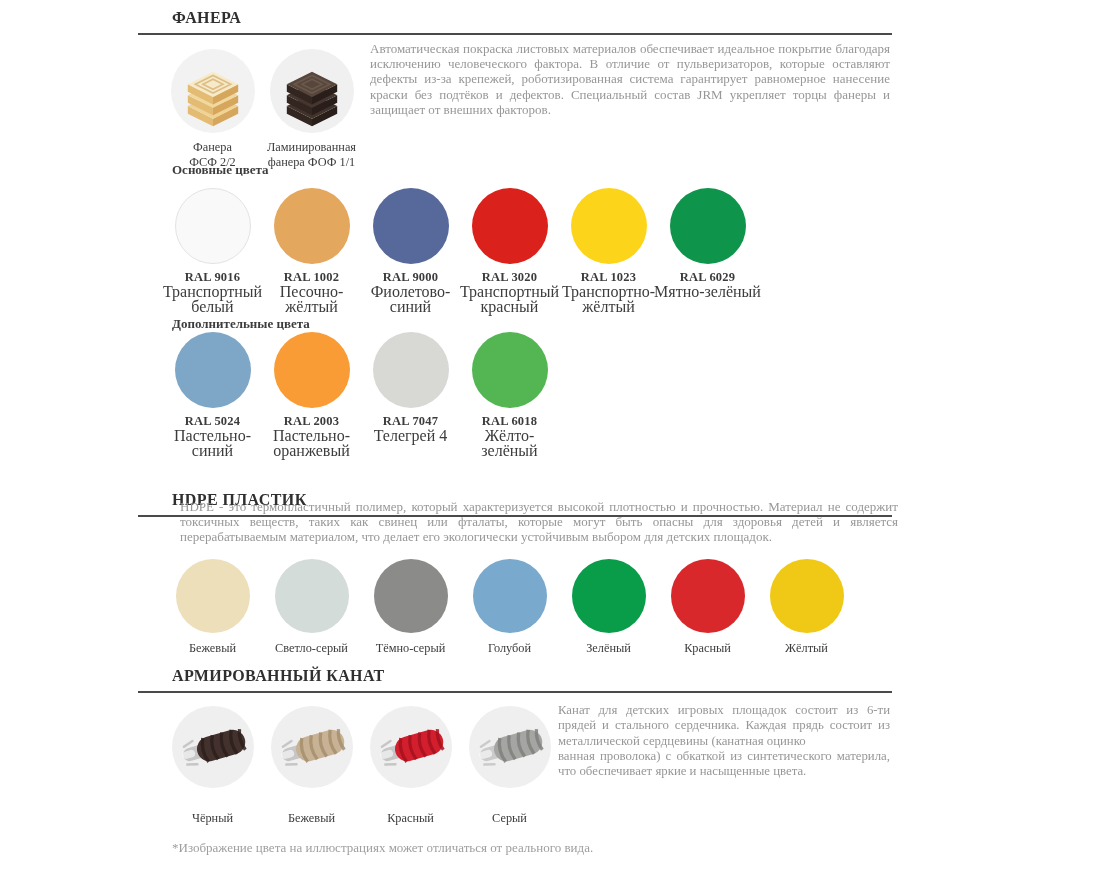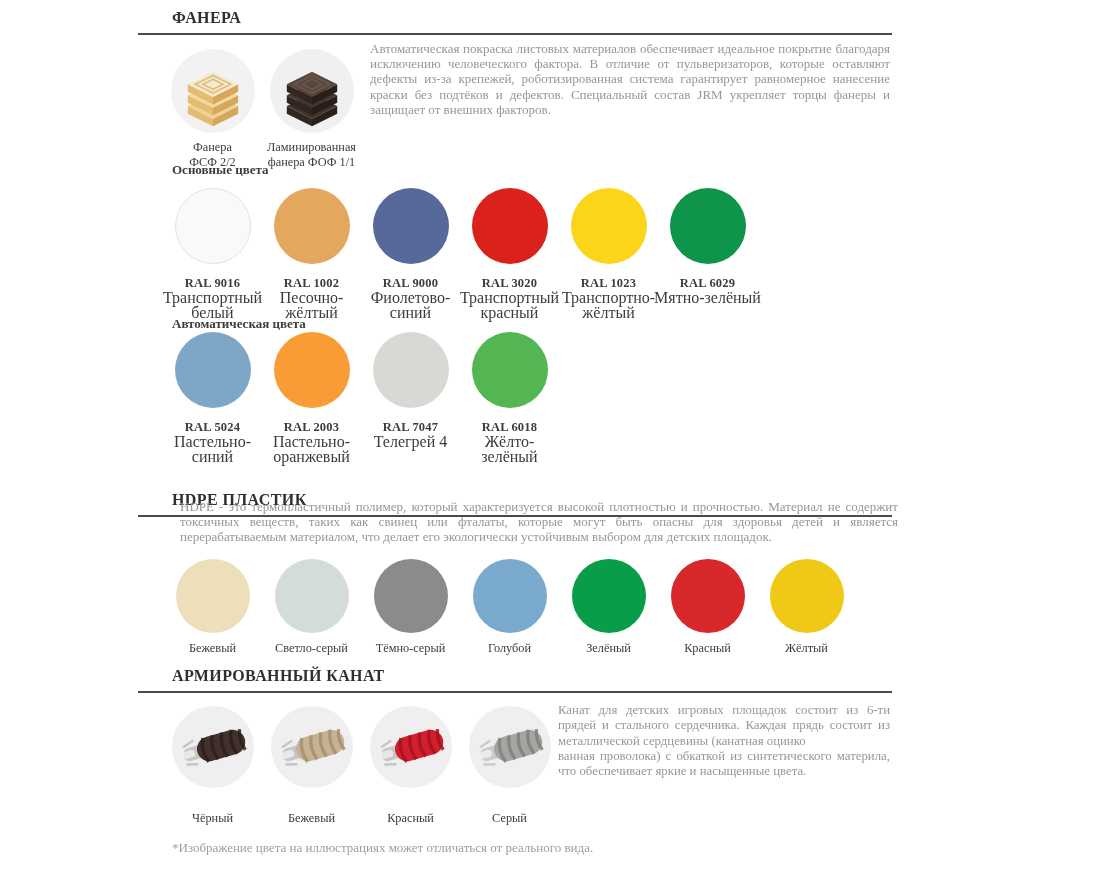--- a/index.html
+++ b/index.html
@@ -10,21 +10,21 @@
         letter-spacing:0.4px;border-bottom:2px solid #4A4A4A;}
   .para{position:absolute;font-size:13px;line-height:15.2px;color:#979797;text-align:justify;}
   .pre-line{white-space:pre-line;}
   .sub-title{position:absolute;font-size:13px;font-weight:bold;color:#3C3C3C;}
   .row{position:absolute;display:flex;}
   .cell{width:99px;flex:none;display:flex;flex-direction:column;align-items:center;}
   .dot{border-radius:50%;border:1px solid transparent;box-sizing:border-box;background:#EEE;}
   .dot76{width:76px;height:76px;}
   .dot74{width:74px;height:74px;}
   .lbl{white-space:pre;text-align:center;font-size:12.3px;line-height:14.8px;color:#3C3C3C;width:150px;}
-  .ral-code{margin-top:12px;font-weight:bold;font-size:12.5px;color:#3C3C3C;letter-spacing:0.2px;
+  .ral-code{margin-top:6px;font-weight:bold;font-size:12.5px;color:#3C3C3C;letter-spacing:0.2px;
         white-space:pre;text-align:center;width:150px;}
   .ral-name{white-space:pre;text-align:center;font-size:16px;line-height:14.6px;color:#3C3C3C;width:150px;}
   .hdpe-name{margin-top:8px;}
   .ply-img{width:84px;height:84px;}
   .ply-lbl{margin-top:7px;}
   .rope-img{width:82px;height:82px;}
   .rope-lbl{margin-top:23px;}
   .footnote{position:absolute;font-size:13px;color:#9E9E9E;}
 </style>
 </head>
@@ -110,21 +110,21 @@
         <div class="ral-name">Транспортно-
 жёлтый</div>
       </div>
       <div class="cell">
         <div class="dot dot76" style="background: rgb(15, 149, 75);"></div>
         <div class="ral-code">RAL 6029</div>
         <div class="ral-name">Мятно-зелёный</div>
       </div>
   </div>
 
-  <div class="sub-title" style="left:172px;top:316px">Автоматическая цвета</div>
+  <div class="sub-title" style="left:172px;top:316px">Дополнительные цвета</div>
 
   <div class="row" style="left:163px;top:332px">
     <div class="cell">
         <div class="dot dot76" style="background: rgb(126, 166, 198);"></div>
         <div class="ral-code">RAL 5024</div>
         <div class="ral-name">Пастельно-
 синий</div>
       </div>
       <div class="cell">
         <div class="dot dot76" style="background: rgb(249, 156, 53);"></div>

